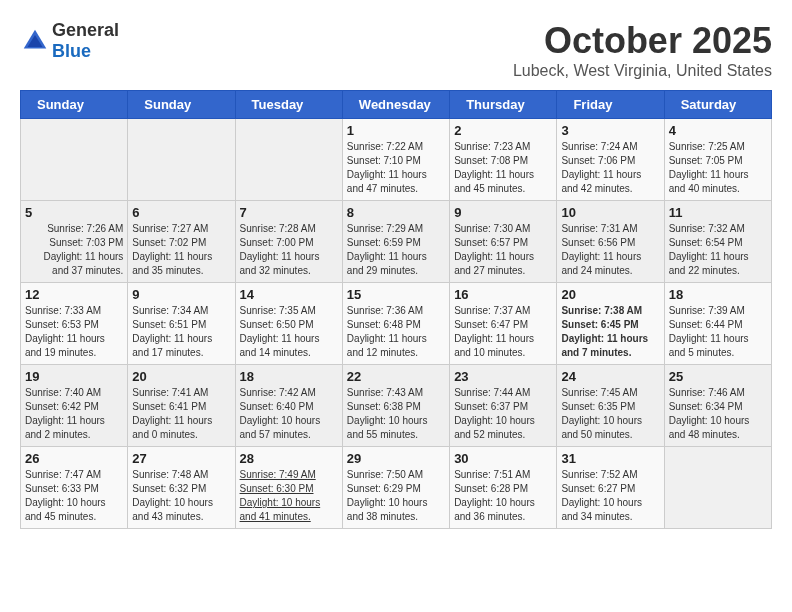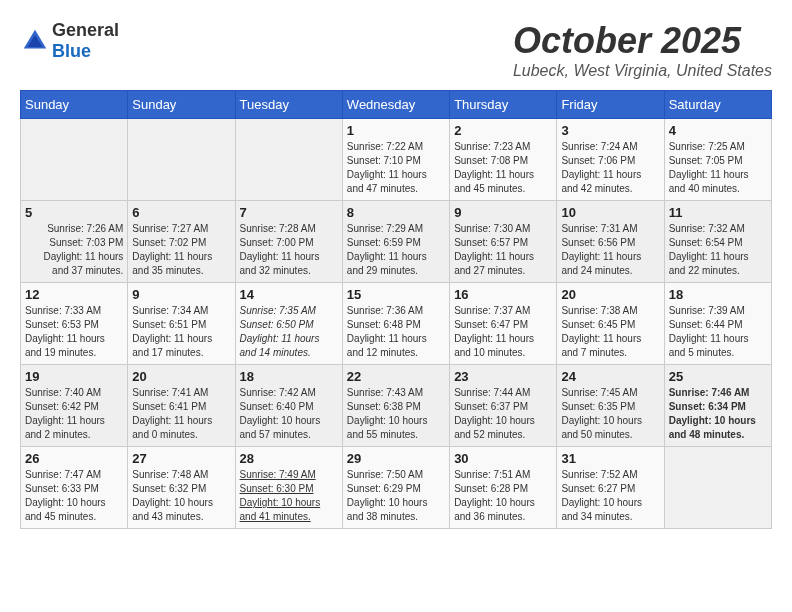--- a/index.html
+++ b/index.html
@@ -18,36 +18,36 @@
     }
     .logo {
       display: flex;
       align-items: center;
       gap: 2px;
     }
     .logo-icon {
       width: 30px;
       height: 30px;
     }
-    .title-block { text-align: left; font-style: italic; }
+    .title-block { text-align: right; }
     .month-title { font-size: 36px; color: #333; font-weight: bold; }
     .location { font-size: 16px; color: #555; }
 
     .calendar {
       width: 100%;
       border-collapse: collapse;
       font-size: 11px;
     }
     .calendar thead tr th {
       background: #3366cc;
       color: #fff;
-      padding: 6px 4px;
+      padding: 6px 16px;
       text-align: left;
       font-size: 13px;
-      font-weight: normal;
+      font-weight: bold;
       border: 1px solid #2255bb;
     }
     .calendar tbody tr td {
       border: 1px solid #ccc;
       vertical-align: top;
       padding: 4px;
       width: calc(100% / 7);
       height: 80px;
       background: #fff;
     }
@@ -186,39 +186,39 @@
 Daylight: 11 hours and 19 minutes.</div>
         </td>
         <td>
           <div class="day-num">9</div>
           <div class="day-info" style="white-space: pre-line;">Sunrise: 7:34 AM
 Sunset: 6:51 PM
 Daylight: 11 hours and 17 minutes.</div>
         </td>
         <td>
           <div class="day-num">14</div>
-          <div class="day-info" style="white-space: pre-line; font-style: italic;">Sunrise: 7:35 AM
+          <div class="day-info" style="white-space: pre-line;">Sunrise: 7:35 AM
 Sunset: 6:50 PM
 Daylight: 11 hours and 14 minutes.</div>
         </td>
         <td>
           <div class="day-num">15</div>
           <div class="day-info" style="white-space: pre-line;">Sunrise: 7:36 AM
 Sunset: 6:48 PM
 Daylight: 11 hours and 12 minutes.</div>
         </td>
         <td>
           <div class="day-num">16</div>
           <div class="day-info" style="white-space: pre-line;">Sunrise: 7:37 AM
 Sunset: 6:47 PM
 Daylight: 11 hours and 10 minutes.</div>
         </td>
         <td>
           <div class="day-num">20</div>
-          <div class="day-info" style="white-space: pre-line;">Sunrise: 7:38 AM
+          <div class="day-info" style="white-space: pre-line; font-weight: bold;">Sunrise: 7:38 AM
 Sunset: 6:45 PM
 Daylight: 11 hours and 7 minutes.</div>
         </td>
         <td>
           <div class="day-num">18</div>
           <div class="day-info" style="white-space: pre-line;">Sunrise: 7:39 AM
 Sunset: 6:44 PM
 Daylight: 11 hours and 5 minutes.</div>
         </td>
       </tr>
@@ -254,21 +254,21 @@
 Daylight: 10 hours and 52 minutes.</div>
         </td>
         <td>
           <div class="day-num">24</div>
           <div class="day-info" style="white-space: pre-line;">Sunrise: 7:45 AM
 Sunset: 6:35 PM
 Daylight: 10 hours and 50 minutes.</div>
         </td>
         <td>
           <div class="day-num">25</div>
-          <div class="day-info" style="white-space: pre-line; font-weight: bold;">Sunrise: 7:46 AM
+          <div class="day-info" style="white-space: pre-line;">Sunrise: 7:46 AM
 Sunset: 6:34 PM
 Daylight: 10 hours and 48 minutes.</div>
         </td>
       </tr>
       <tr>
         <td>
           <div class="day-num">26</div>
           <div class="day-info" style="white-space: pre-line;">Sunrise: 7:47 AM
 Sunset: 6:33 PM
 Daylight: 10 hours and 45 minutes.</div>

